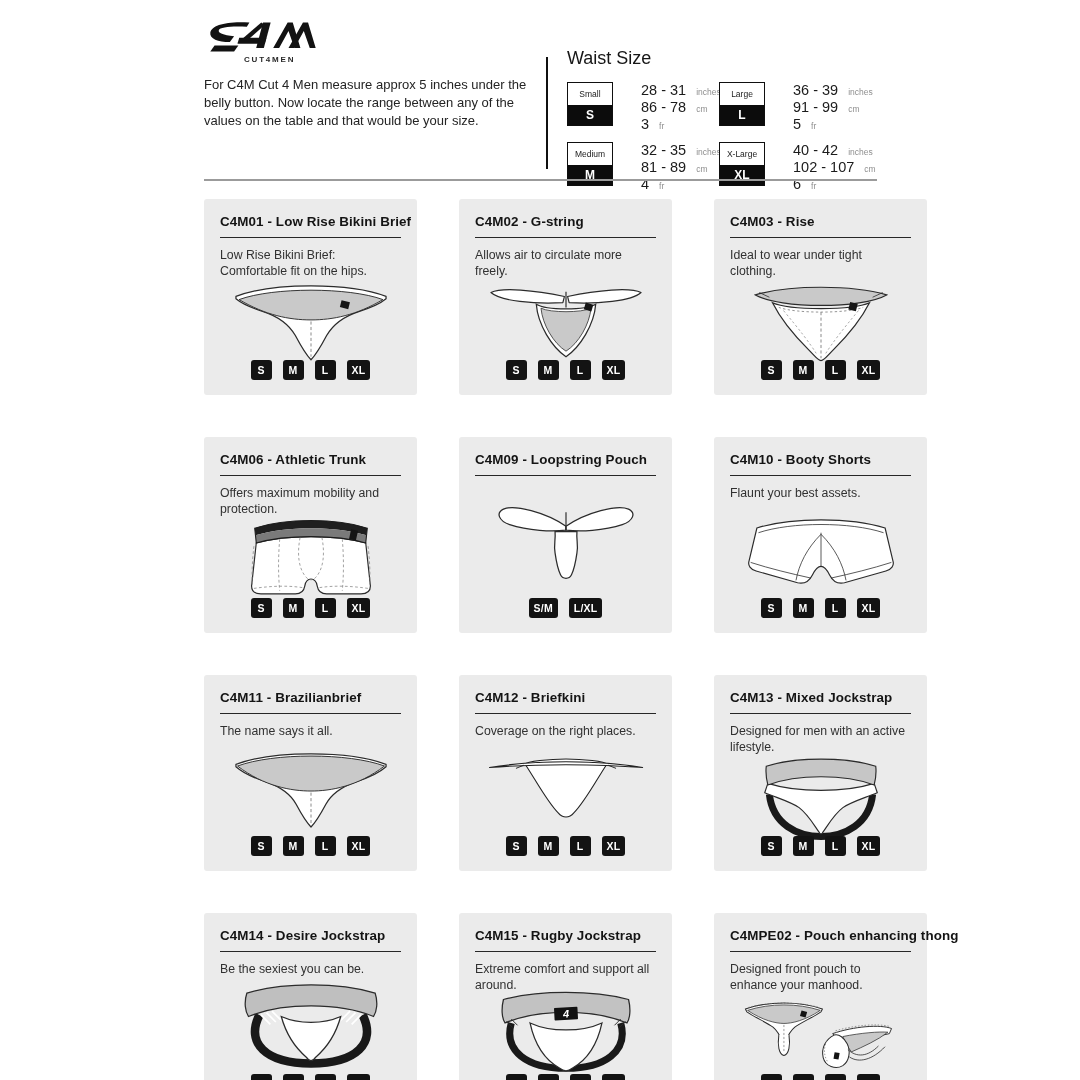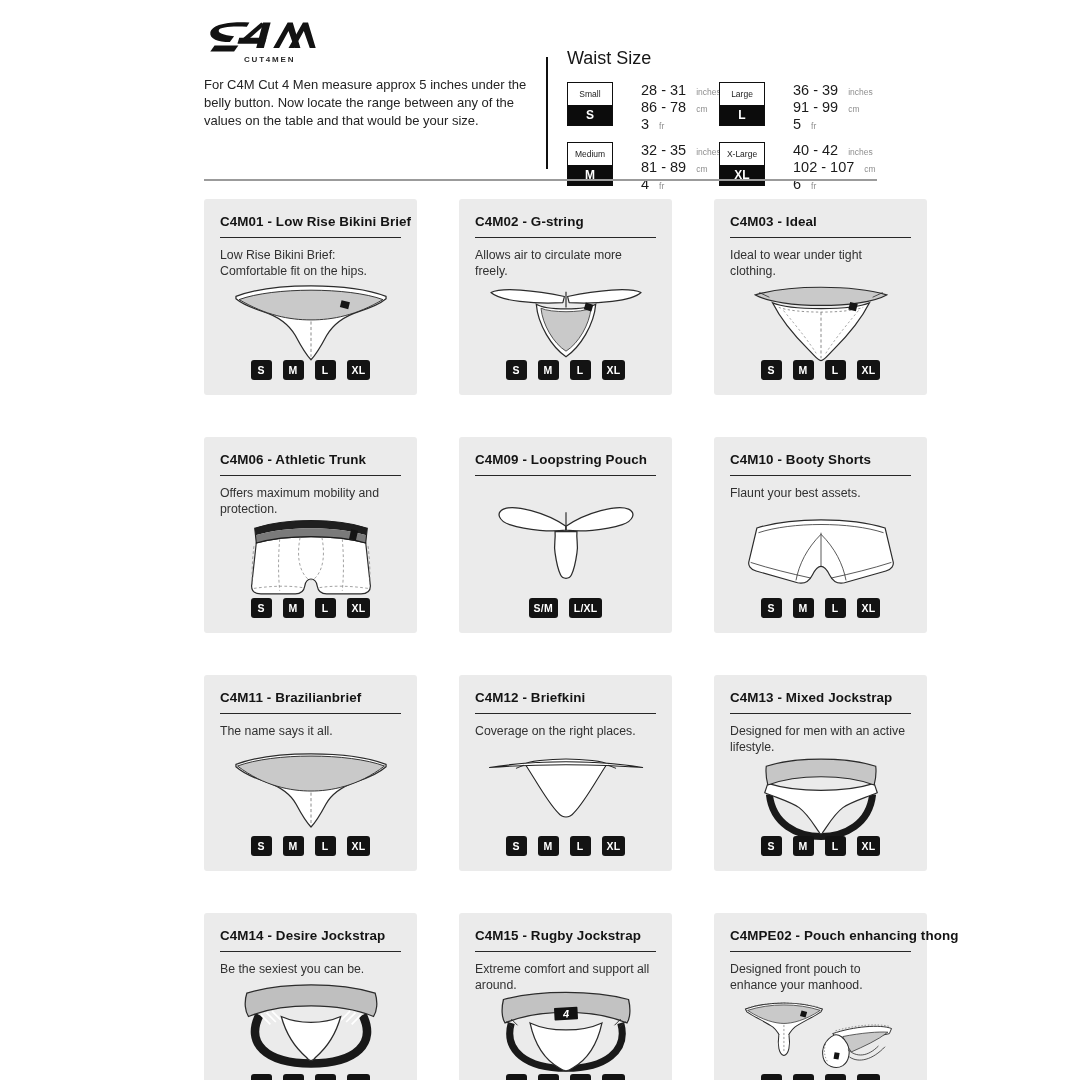--- a/index.html
+++ b/index.html
@@ -167,21 +167,21 @@
       </div>
       <div class="sizes">
         <span class="badge">S</span>
         <span class="badge">M</span>
         <span class="badge">L</span>
         <span class="badge">XL</span>
       </div>
     </div>
 
     <div class="card">
-      <div class="card-title">C4M03 - Ideal</div>
+      <div class="card-title">C4M03 - Rise</div>
       <hr class="card-rule">
       <div class="card-desc">Ideal to wear under tight clothing.</div>
       <div class="illo">
         <svg viewBox="0 0 220 120">
           <path d="M26,28 C70,15 150,15 194,28 C162,46 58,46 26,28 Z" fill="#c9c9c9" stroke="#2b2b2b" stroke-width="1.5"></path>
           <path d="M31,25 L44,31 M189,25 L176,31" stroke="#2b2b2b" stroke-width="1"></path>
           <path d="M48,38 C70,48 150,48 172,38 C160,62 140,84 126,98 C118,106 114,112 110,112 C106,112 102,106 94,98 C80,84 60,62 48,38 Z" fill="#fff" stroke="#2b2b2b" stroke-width="1.6"></path>
           <line x1="110" y1="50" x2="110" y2="109" stroke="#777" stroke-width="1.1" stroke-dasharray="4 3"></line>
           <path d="M56,44 C78,52 142,52 164,44" fill="none" stroke="#777" stroke-width="1" stroke-dasharray="3 3"></path>
           <path d="M62,48 C82,72 96,90 104,103" fill="none" stroke="#888" stroke-width="0.9" stroke-dasharray="3 3"></path>

